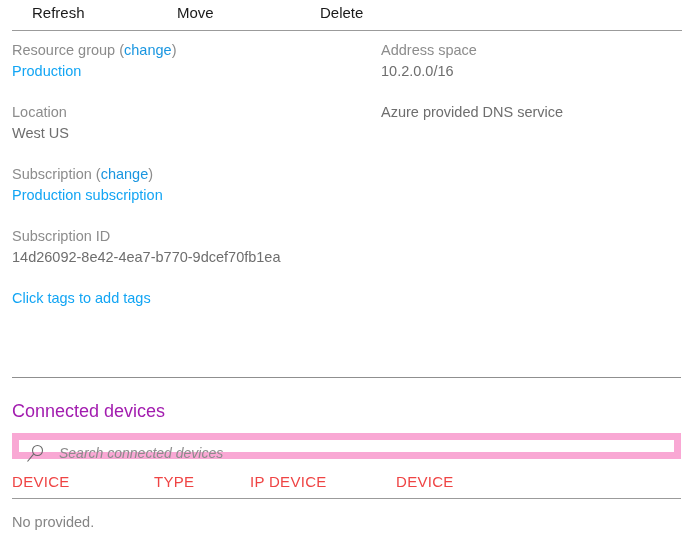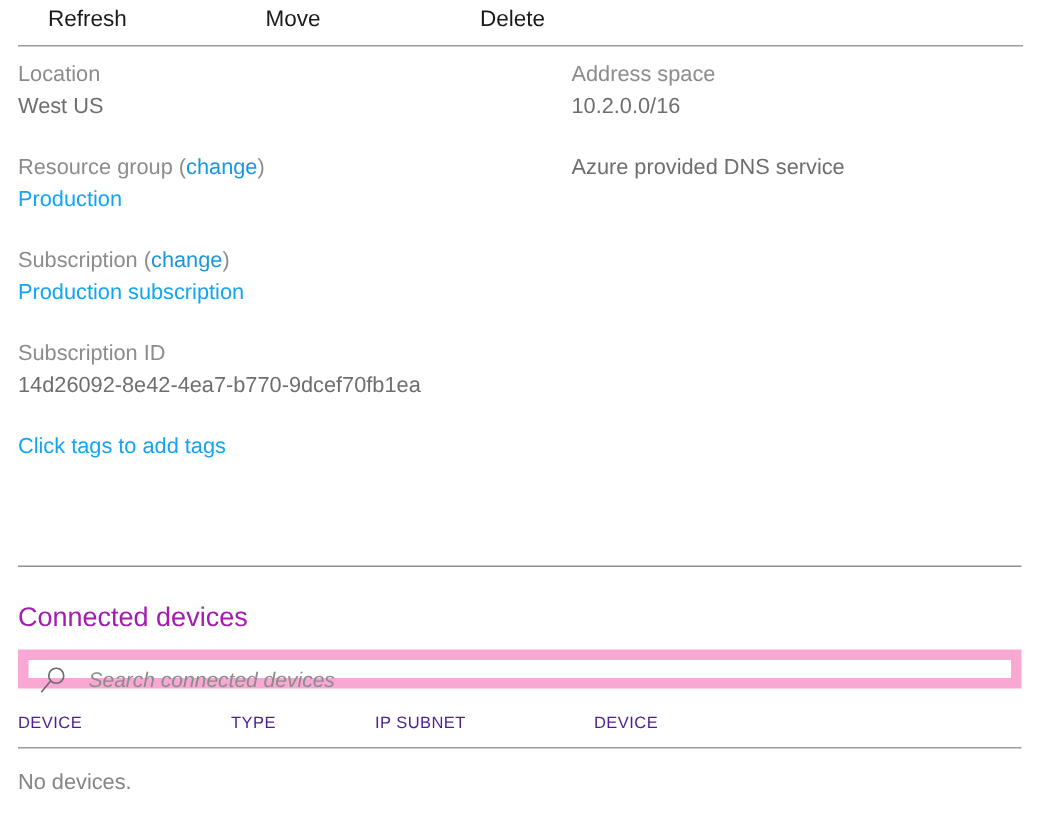--- a/index.html
+++ b/index.html
@@ -152,22 +152,22 @@
     left: 12px;
     width: 669px;
   }
   .table-head {
     position: relative;
     height: 24px;
   }
   .th {
     position: absolute;
     top: 0;
-    font-size: 11px;
-    color: #4c1d95;
+    font-size: 15px;
+    color: #ef4444;
     letter-spacing: 0.3px;
     line-height: 20px;
     white-space: nowrap;
     cursor: pointer;
   }
   .th.c0 { left: 0px; }
   .th.c1 { left: 142px; }
   .th.c2 { left: 238px; }
   .th.c3 { left: 384px; }
 
@@ -197,27 +197,27 @@
   <button class="toolbar-btn move">Move</button>
   <button class="toolbar-btn delete">Delete</button>
 </div>
 <div class="toolbar-divider"></div>
 
 <div class="props">
 
   <div class="col-left">
 
     <div class="prop-block">
+      <div class="prop-label"><span>Resource group</span> <span class="paren">(</span><a class="change" href="#">change</a><span class="paren">)</span></div>
+      <div class="prop-value"><a class="link" href="#">Production</a></div>
+    </div>
+
+    <div class="prop-block">
       <div class="prop-label">Location</div>
       <div class="prop-value">West US</div>
-    </div>
-
-    <div class="prop-block">
-      <div class="prop-label"><span>Resource group</span> <span class="paren">(</span><a class="change" href="#">change</a><span class="paren">)</span></div>
-      <div class="prop-value"><a class="link" href="#">Production</a></div>
     </div>
 
     <div class="prop-block">
       <div class="prop-label"><span>Subscription</span> <span class="paren">(</span><a class="change" href="#">change</a><span class="paren">)</span></div>
       <div class="prop-value"><a class="link" href="#">Production subscription</a></div>
     </div>
 
     <div class="prop-block">
       <div class="prop-label">Subscription  ID</div>
       <div class="prop-value">14d26092-8e42-4ea7-b770-9dcef70fb1ea</div>
@@ -254,18 +254,18 @@
       <line x1="7.6" y1="11.2" x2="1.5" y2="18.5" stroke="#6b6b6b" stroke-width="1.1"></line>
     </svg>
   </span>
   <input class="search-input" type="text" placeholder="Search connected devices" style="">
 </div>
 
 <div class="table">
   <div class="table-head">
     <div class="th c0">DEVICE</div>
     <div class="th c1">TYPE</div>
-    <div class="th c2">IP SUBNET</div>
+    <div class="th c2">IP DEVICE</div>
     <div class="th c3">DEVICE</div>
   </div>
   <div class="table-rule"></div>
-  <div class="empty-msg">No devices.</div>
+  <div class="empty-msg">No provided.</div>
 </div>
 
 </body></html>

